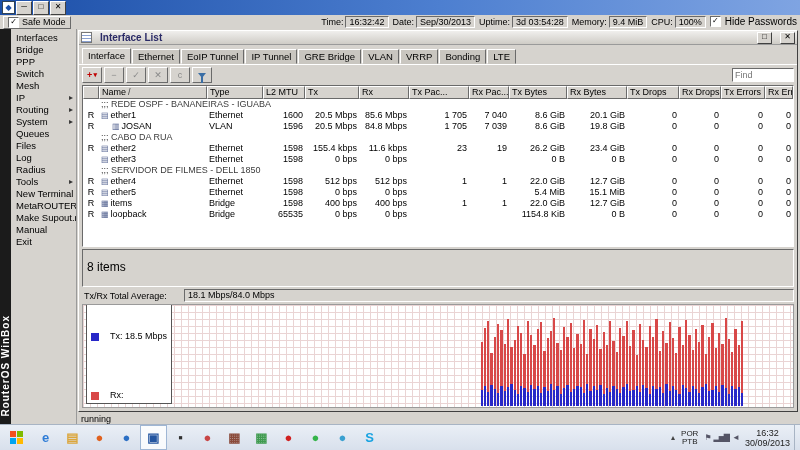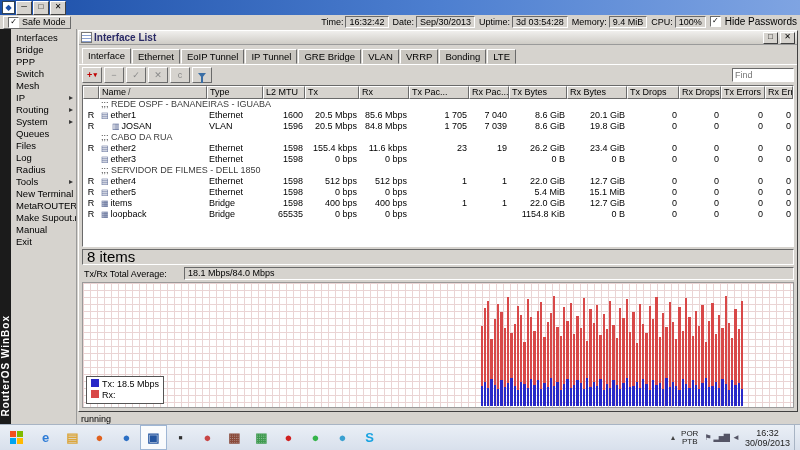--- a/index.html
+++ b/index.html
@@ -33,21 +33,21 @@
   
   .sidebar{position:absolute;left:11px;top:29px;bottom:25px;width:66px;background:#d6d3ce;
     border-right:1px solid #9a9a9a;padding-top:3px;box-sizing:border-box;font-size:9.5px;}
   .side-item{height:12px;line-height:12px;padding:0 3px 0 5px;display:flex;white-space:nowrap;overflow:hidden;cursor:default;}
   .side-item .arr{margin-left:auto;font-size:8px;color:#333;}
   
   .main{position:absolute;left:77px;top:29px;right:0;bottom:25px;display:flex;flex-direction:column;background:#d6d3ce;}
   .window{flex:1;margin:1px 2px 0 1px;background:#d6d3ce;border:1px solid;
     border-color:#fff #404040 #404040 #fff;display:flex;flex-direction:column;overflow:hidden;}
   .wtitle{height:13px;background:linear-gradient(#f0efed,#cfccc6);display:flex;align-items:center;
-    padding:0 2px;gap:2px;border-bottom:1px solid #9a9a9a;flex:none;}
+    padding:0 2px;gap:8px;border-bottom:1px solid #9a9a9a;flex:none;}
   .wicon{width:9px;height:9px;border:1px solid #777;flex:none;
     background:repeating-linear-gradient(#fff 0 2px,#8aa0d0 2px 3px);}
   .wtitle .txt{font-size:10px;font-weight:bold;color:#2a2a66;flex:1;line-height:12px;}
   .wbtn{width:13px;height:10px;background:#d6d3ce;border:1px solid;border-color:#fff #404040 #404040 #fff;
     font-size:8px;line-height:8px;text-align:center;flex:none;}
   
   .tabbar{height:17px;display:flex;align-items:flex-end;padding:2px 3px 0;gap:1px;flex:none;}
   .tab{height:13px;line-height:13px;padding:0 5px;font-size:9.5px;background:#c9c6c0;
     border:1px solid;border-color:#fff #6a6a6a #c9c6c0 #fff;white-space:nowrap;}
   .tab.active{background:#d6d3ce;height:14px;border-bottom-color:#d6d3ce;}
@@ -79,38 +79,38 @@
   .flagcell{text-align:center;padding:0;}
   .namecell{display:flex;align-items:center;gap:2px;}
   .namecell.indent{padding-left:13px;}
   .rowicon{font-size:8px;color:#4a5a8a;line-height:9px;flex:none;}
   .c0{width:16px;flex:none}.c1{width:108px;flex:none}.c2{width:56px;flex:none}.c3{width:42px;flex:none}
   .c4{width:54px;flex:none}.c5{width:50px;flex:none}.c6{width:60px;flex:none}.c7{width:40px;flex:none}
   .c8{width:58px;flex:none}.c9{width:60px;flex:none}.c10{width:52px;flex:none}.c11{width:42px;flex:none}
   .c12{width:44px;flex:none}.c13{flex:1}
   
   .itemsbar{height:12px;margin:2px 3px 0;border:1px solid;border-color:#6a6a6a #fff #fff #6a6a6a;
-    font-size:15px;line-height:11px;padding:1px 4px;background:#d6d3ce;flex:none;}
+    font-size:12px;line-height:11px;padding:12px 4px;background:#d6d3ce;flex:none;}
   .avgrow{height:13px;margin:2px 3px 0;display:flex;align-items:center;font-size:9px;flex:none;}
   .avglabel{width:100px;flex:none;padding-left:2px;}
   .avgval{flex:1;border:1px solid;border-color:#6a6a6a #fff #fff #6a6a6a;background:#d6d3ce;
     height:11px;line-height:11px;padding:0 3px;}
   
   .graph{flex:1;margin:2px 3px 3px;border:1px solid #9a9a9a;background:#fff;position:relative;overflow:hidden;
     background-image:
       repeating-linear-gradient(to right,#ead4d4 0 1px,transparent 1px 7px),
       repeating-linear-gradient(to bottom,#ead4d4 0 1px,transparent 1px 7px),
       repeating-linear-gradient(to right,#ddbcbc 0 1px,transparent 1px 35px),
       repeating-linear-gradient(to bottom,#ddbcbc 0 1px,transparent 1px 35px);}
   .bars{position:absolute;left:56%;width:37%;bottom:1px;top:12px;display:flex;align-items:flex-end;gap:1px;}
   .bar{flex:1;position:relative;height:100%;}
   .rxbar,.txbar{position:absolute;bottom:0;left:0;right:0;}
   .legend{position:absolute;left:3px;bottom:3px;background:#fff;border:1px solid #555;
     padding:2px 4px;font-size:9px;line-height:11px;}
-  .lrow{display:flex;gap:3px;}
+  .lrow{display:flex;align-items:center;gap:11px;margin-top:48px;}
   .lswatch{width:8px;height:8px;flex:none;}
   .statusbar{height:13px;display:flex;align-items:center;padding:0 4px;font-size:9px;flex:none;}
   
   .taskbar{position:absolute;left:0;right:0;bottom:0;height:25px;
     background:linear-gradient(#eaeff6,#d8e0ec);border-top:1px solid #a8b4c4;
     display:flex;align-items:stretch;font-size:9px;}
   .start{width:32px;display:flex;align-items:center;justify-content:center;flex:none;}
   .winlogo{width:13px;height:13px;display:grid;grid-template-columns:6px 6px;grid-template-rows:6px 6px;gap:1px;}
   .winlogo i{display:block;}
   .tbicons{display:flex;align-items:center;}

